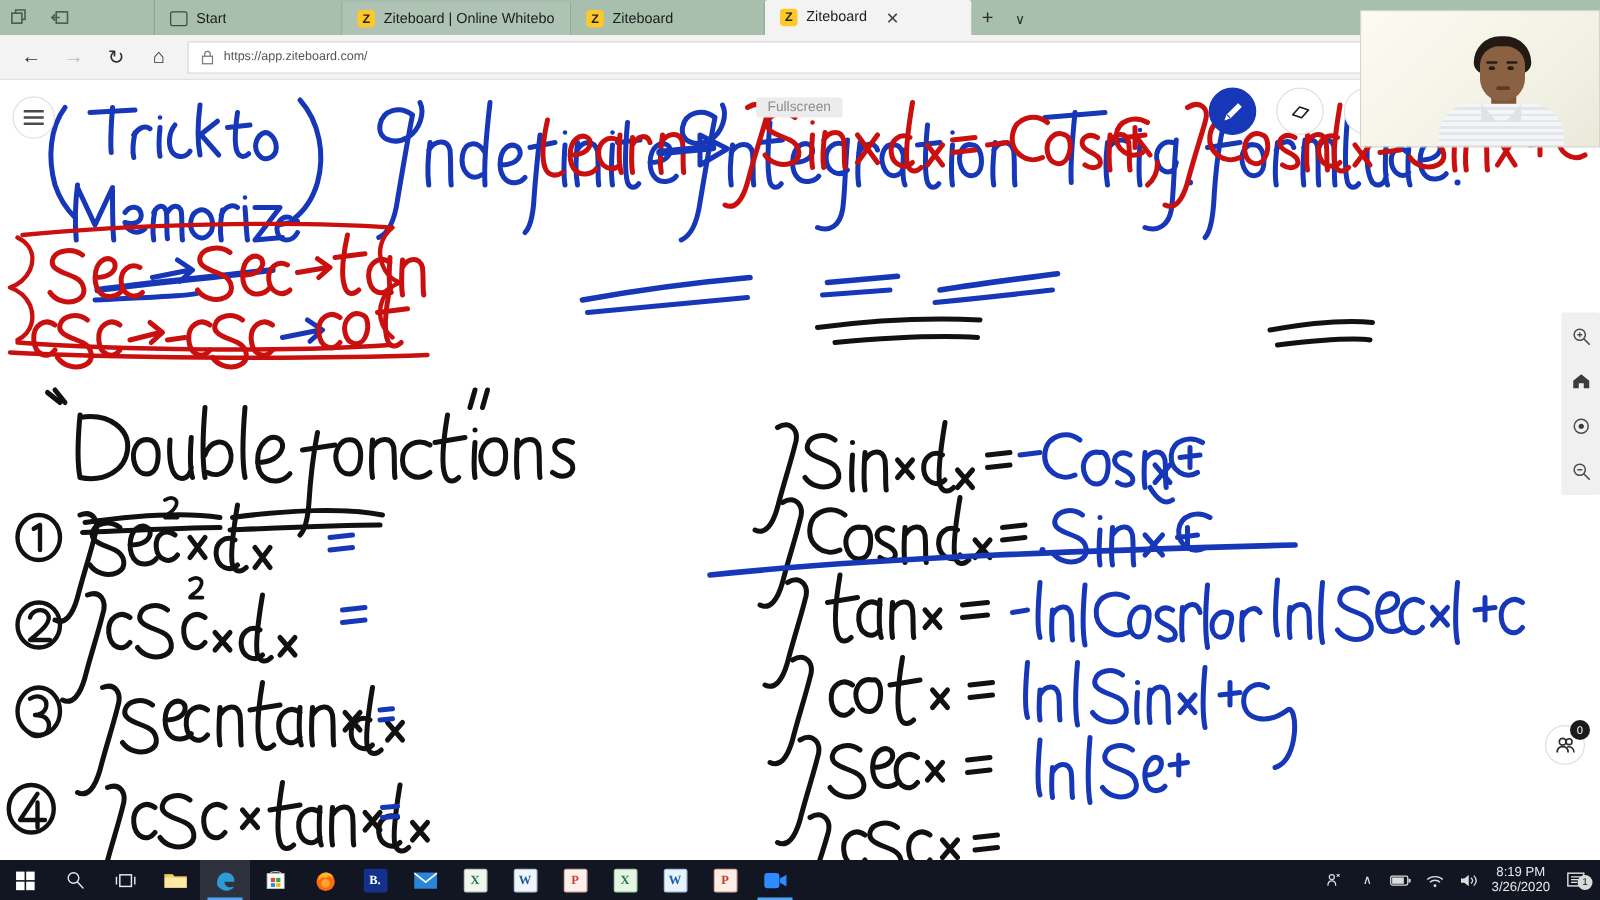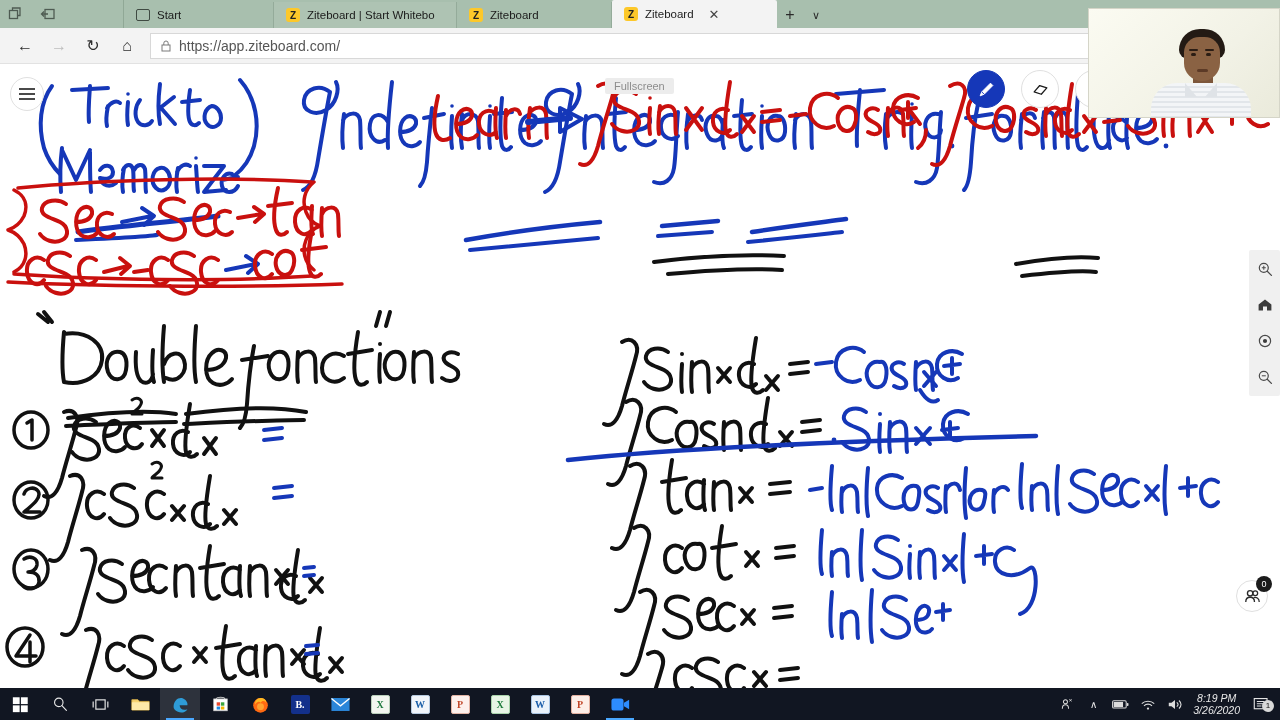--- a/index.html
+++ b/index.html
@@ -64,21 +64,21 @@
     border-bottom: 1px solid #e2e2e2;
   }
   .navbtn {
     width: 34px; height: 30px; display: flex; align-items: center; justify-content: center;
     color: #2e2e2e; font-size: 16px;
   }
   .navbtn.disabled { color: #bdbdbd; }
   .urlbox {
     flex: 1; height: 26px; background: #fff; border: 1px solid #d8d8d8;
     display: flex; align-items: center; gap: 8px; padding: 0 10px;
-    margin: 0 6px; font-size: 14px; color: #4a4a4a;
+    margin: 0 6px; font-size: 10px; color: #4a4a4a;
   }
   .url-text { color: #555; }
   .readview {
     width: 30px; height: 26px; display: flex; align-items: center; justify-content: center;
   }
   .readview-icon { width: 15px; height: 13px; border: 1.5px solid #8a8a8a; border-radius: 2px; position: relative; }
   .readview-icon::after { content:""; position:absolute; left: 50%; top:0; bottom:0; width:1.5px; background:#8a8a8a; }
 
   
   .fullscreen-pill {
@@ -183,21 +183,21 @@
   .tb-item.active { background: rgba(255,255,255,.12); }
   .app-tile {
     width: 19px; height: 19px; border-radius: 2px;
     display: flex; align-items: center; justify-content: center;
     font-size: 10px; font-weight: bold; color: #fff; font-family: "Liberation Serif", serif;
   }
   .tray {
     position: absolute; right: 0; top: 0; height: 32px; display: flex;
     align-items: center; gap: 10px; padding-right: 8px; color: #e9e9e9; font-size: 10px;
   }
-  .tray-clock { text-align: center; line-height: 12px; font-size: 10.5px; font-style: italic; }
+  .tray-clock { text-align: center; line-height: 12px; font-size: 10.5px; }
   .tray-ico { width: 17px; display: flex; align-items: center; justify-content: center; }
   .notif { position: relative; width: 22px; display:flex; align-items:center; justify-content:center; }
   .notif-badge {
     position: absolute; right: -2px; bottom: 0px; width: 12px; height: 12px; border-radius: 50%;
     background: #d9d9d9; color: #111; font-size: 8px; display: flex; align-items: center; justify-content: center;
   }
 </style>
 </head>
 <body>
 
@@ -216,21 +216,21 @@
     </div>
 
     <div class="tab inactive" style="width:150px">
       <span class="tab-favicon fav-start"></span>
       <span class="tab-label">Start</span>
     </div>
 
 
     <div class="tab inactive" style="width:183px">
       <span class="tab-favicon fav-zite">Z</span>
-      <span class="tab-label">Ziteboard | Start Whitebo</span>
+      <span class="tab-label">Ziteboard | Online Whitebo</span>
     </div>
 
     <div class="tab inactive" style="width:155px">
       <span class="tab-favicon fav-zite">Z</span>
       <span class="tab-label">Ziteboard</span>
     </div>
 
     <div class="tab active" style="width:165px">
       <span class="tab-favicon fav-zite">Z</span>
       <span class="tab-label">Ziteboard</span>

